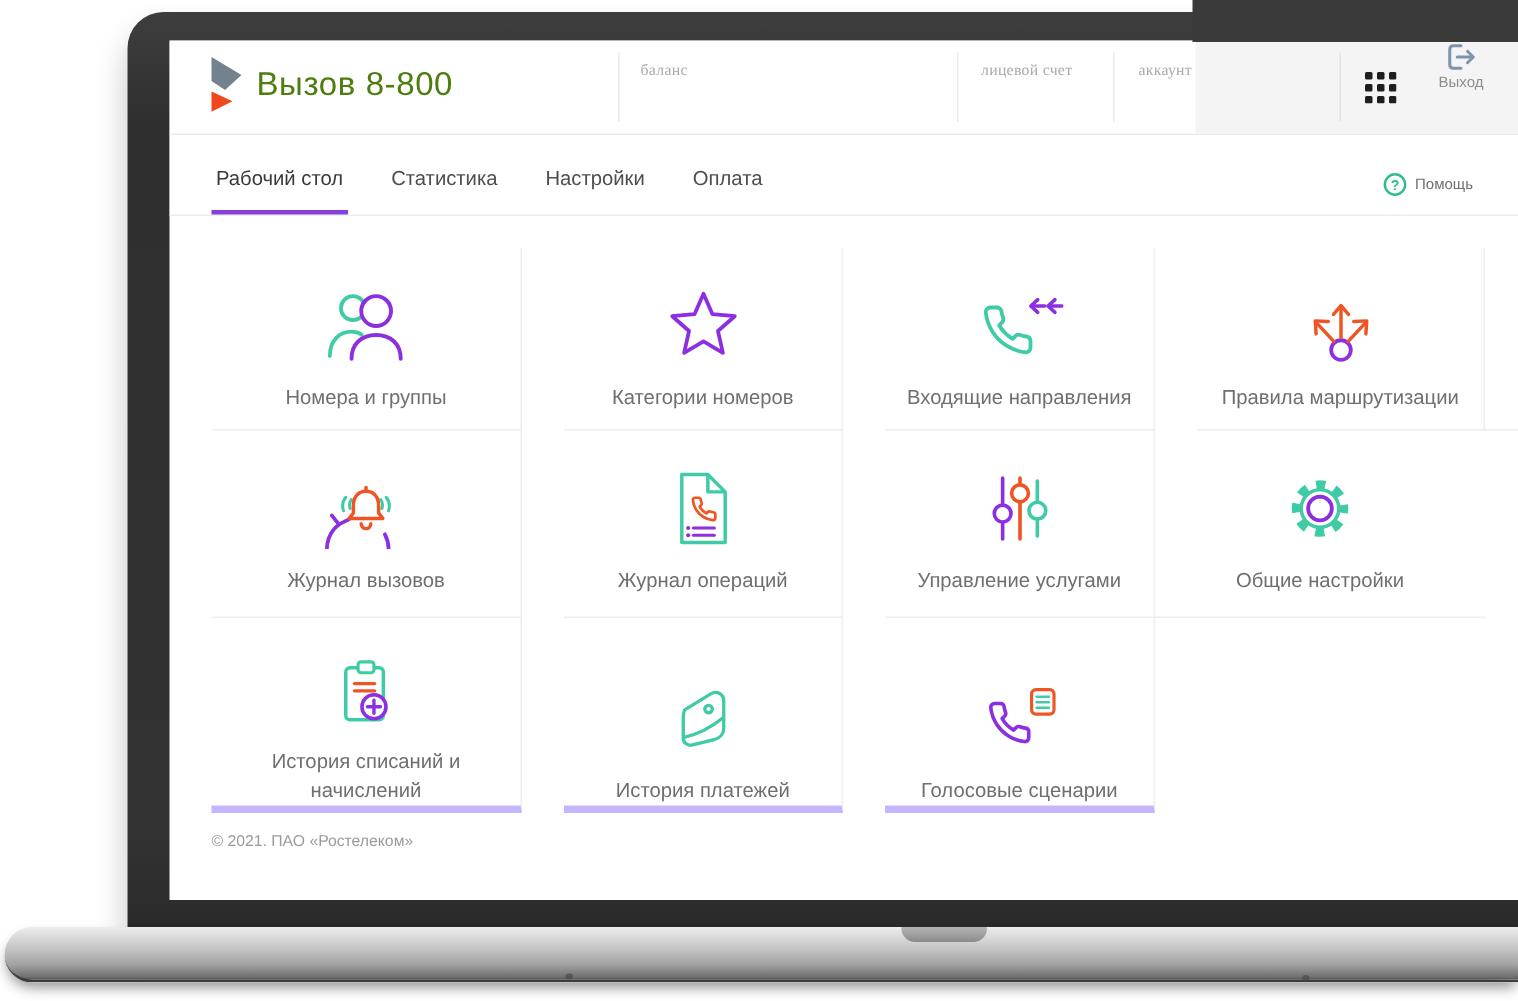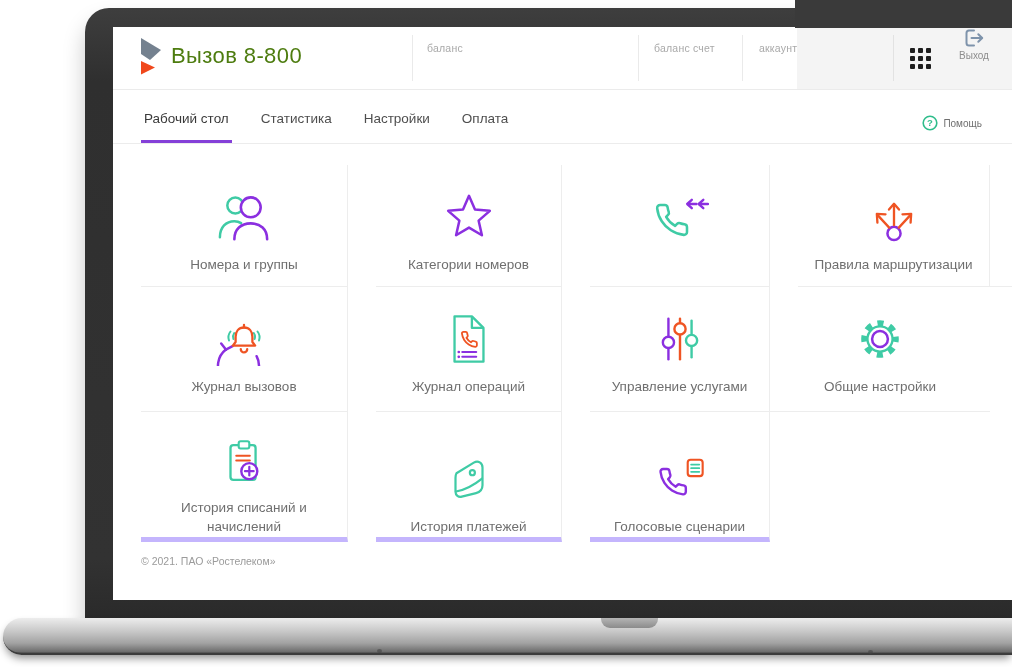--- a/index.html
+++ b/index.html
@@ -24,21 +24,21 @@
   
   .screen { position:absolute; left:28px; top:19px; width:917px; height:573px;
     background:#fff; overflow:hidden; }
 
   
   .app-header { position:relative; height:63px; background:#fff; border-bottom:1px solid #ebebeb; }
   .hdr-gray { position:absolute; left:684px; top:0; right:0; height:62px; background:#f4f4f4; }
   .logo { position:absolute; left:26px; top:11px; }
   .app-title { position:absolute; left:58px; top:16px; font-size:22px; color:#4d7c0f; letter-spacing:.4px; }
   .vdiv { position:absolute; top:8px; width:1px; height:46px; background:#eaeaea; }
-  .hfield { position:absolute; top:15px; font-size:10.5px; color:#a9a9a9; letter-spacing:.2px; }
+  .hfield { position:absolute; top:15px; font-size:10.5px; color:#a9a9a9; letter-spacing:.2px;font-family:Liberation Serif, serif; }
   .grid-btn { position:absolute; left:797px; top:21px; width:22px; height:22px; cursor:pointer; }
   .logout { position:absolute; left:838px; top:0; width:46px; text-align:center; cursor:pointer; }
   .logout .lbl { display:block; font-size:10px; color:#8d8d8d; margin-top:1px; }
 
   
   .tabbar { position:relative; display:flex; align-items:flex-end; height:54px;
     padding-left:28px; border-bottom:1px solid #ececec; background:#fff; }
   .tab { font-size:13.5px; color:#4e4e4e; padding:0 3px 14px; margin-right:26px;
     border-bottom:3px solid transparent; cursor:pointer; white-space:nowrap; }
   .tab.active { color:#3a3a3a; border-bottom-color:#8440d8; }
@@ -78,21 +78,21 @@
       <div class="hdr-gray"></div>
       <svg class="logo" width="24" height="38" viewBox="0 0 24 38">
         <polygon points="2,0 22,12 11,22 2,16" fill="#74818f"></polygon>
         <polygon points="2,23 16,29.5 2,36.5" fill="#f0481c"></polygon>
       </svg>
       <div class="app-title">Вызов 8-800</div>
 
       <div class="vdiv" style="left:299px"></div>
       <div class="hfield" style="left:314px">баланс</div>
       <div class="vdiv" style="left:525px"></div>
-      <div class="hfield" style="left:541px">баланс счет</div>
+      <div class="hfield" style="left:541px">лицевой счет</div>
       <div class="vdiv" style="left:629px"></div>
       <div class="hfield" style="left:646px">аккаунт</div>
       <div class="vdiv" style="left:780px; background:#e2e2e2"></div>
 
       <div class="grid-btn">
         <svg width="21" height="21" viewBox="0 0 21 21">
           <g fill="#1e1e1e">
             <rect x="0" y="0" width="5" height="5" rx="1"></rect>
               <rect x="8" y="0" width="5" height="5" rx="1"></rect>
               <rect x="16" y="0" width="5" height="5" rx="1"></rect>
@@ -166,20 +166,21 @@
             <use href="#phone-path" fill="none" stroke="#3fcba5" stroke-width="1.7" stroke-linejoin="round" stroke-linecap="round"></use>
           </g>
           <g fill="none" stroke="#8b2fe0" stroke-width="2.4" stroke-linecap="round" stroke-linejoin="round">
             <path d="M45.5 13 H37"></path>
                 <path d="M40.8 8.8 L36.2 13 L40.8 17.2"></path>
             <path d="M57 13 H48.5"></path>
                 <path d="M52.3 8.8 L47.7 13 L52.3 17.2"></path>
           </g>
         </svg>
           </div>
+        <div class="tlabel">Входящие направления</div>
       </div>
 
       <div class="cell clickable br bb">
         <div class="icon-box">
             <svg width="54" height="52" viewBox="0 0 56 52">
           <circle cx="28" cy="43" r="6.8" fill="none" stroke="#8b2fe0" stroke-width="2.6"></circle>
           <g fill="none" stroke="#ef5423" stroke-width="2.4" stroke-linecap="round" stroke-linejoin="round">
             <path d="M28 34.5 V13"></path>
                 <path d="M22.8 18.3 L28 12.3 L33.2 18.3"></path>
             <path d="M23 37 L10.8 23.8"></path>

